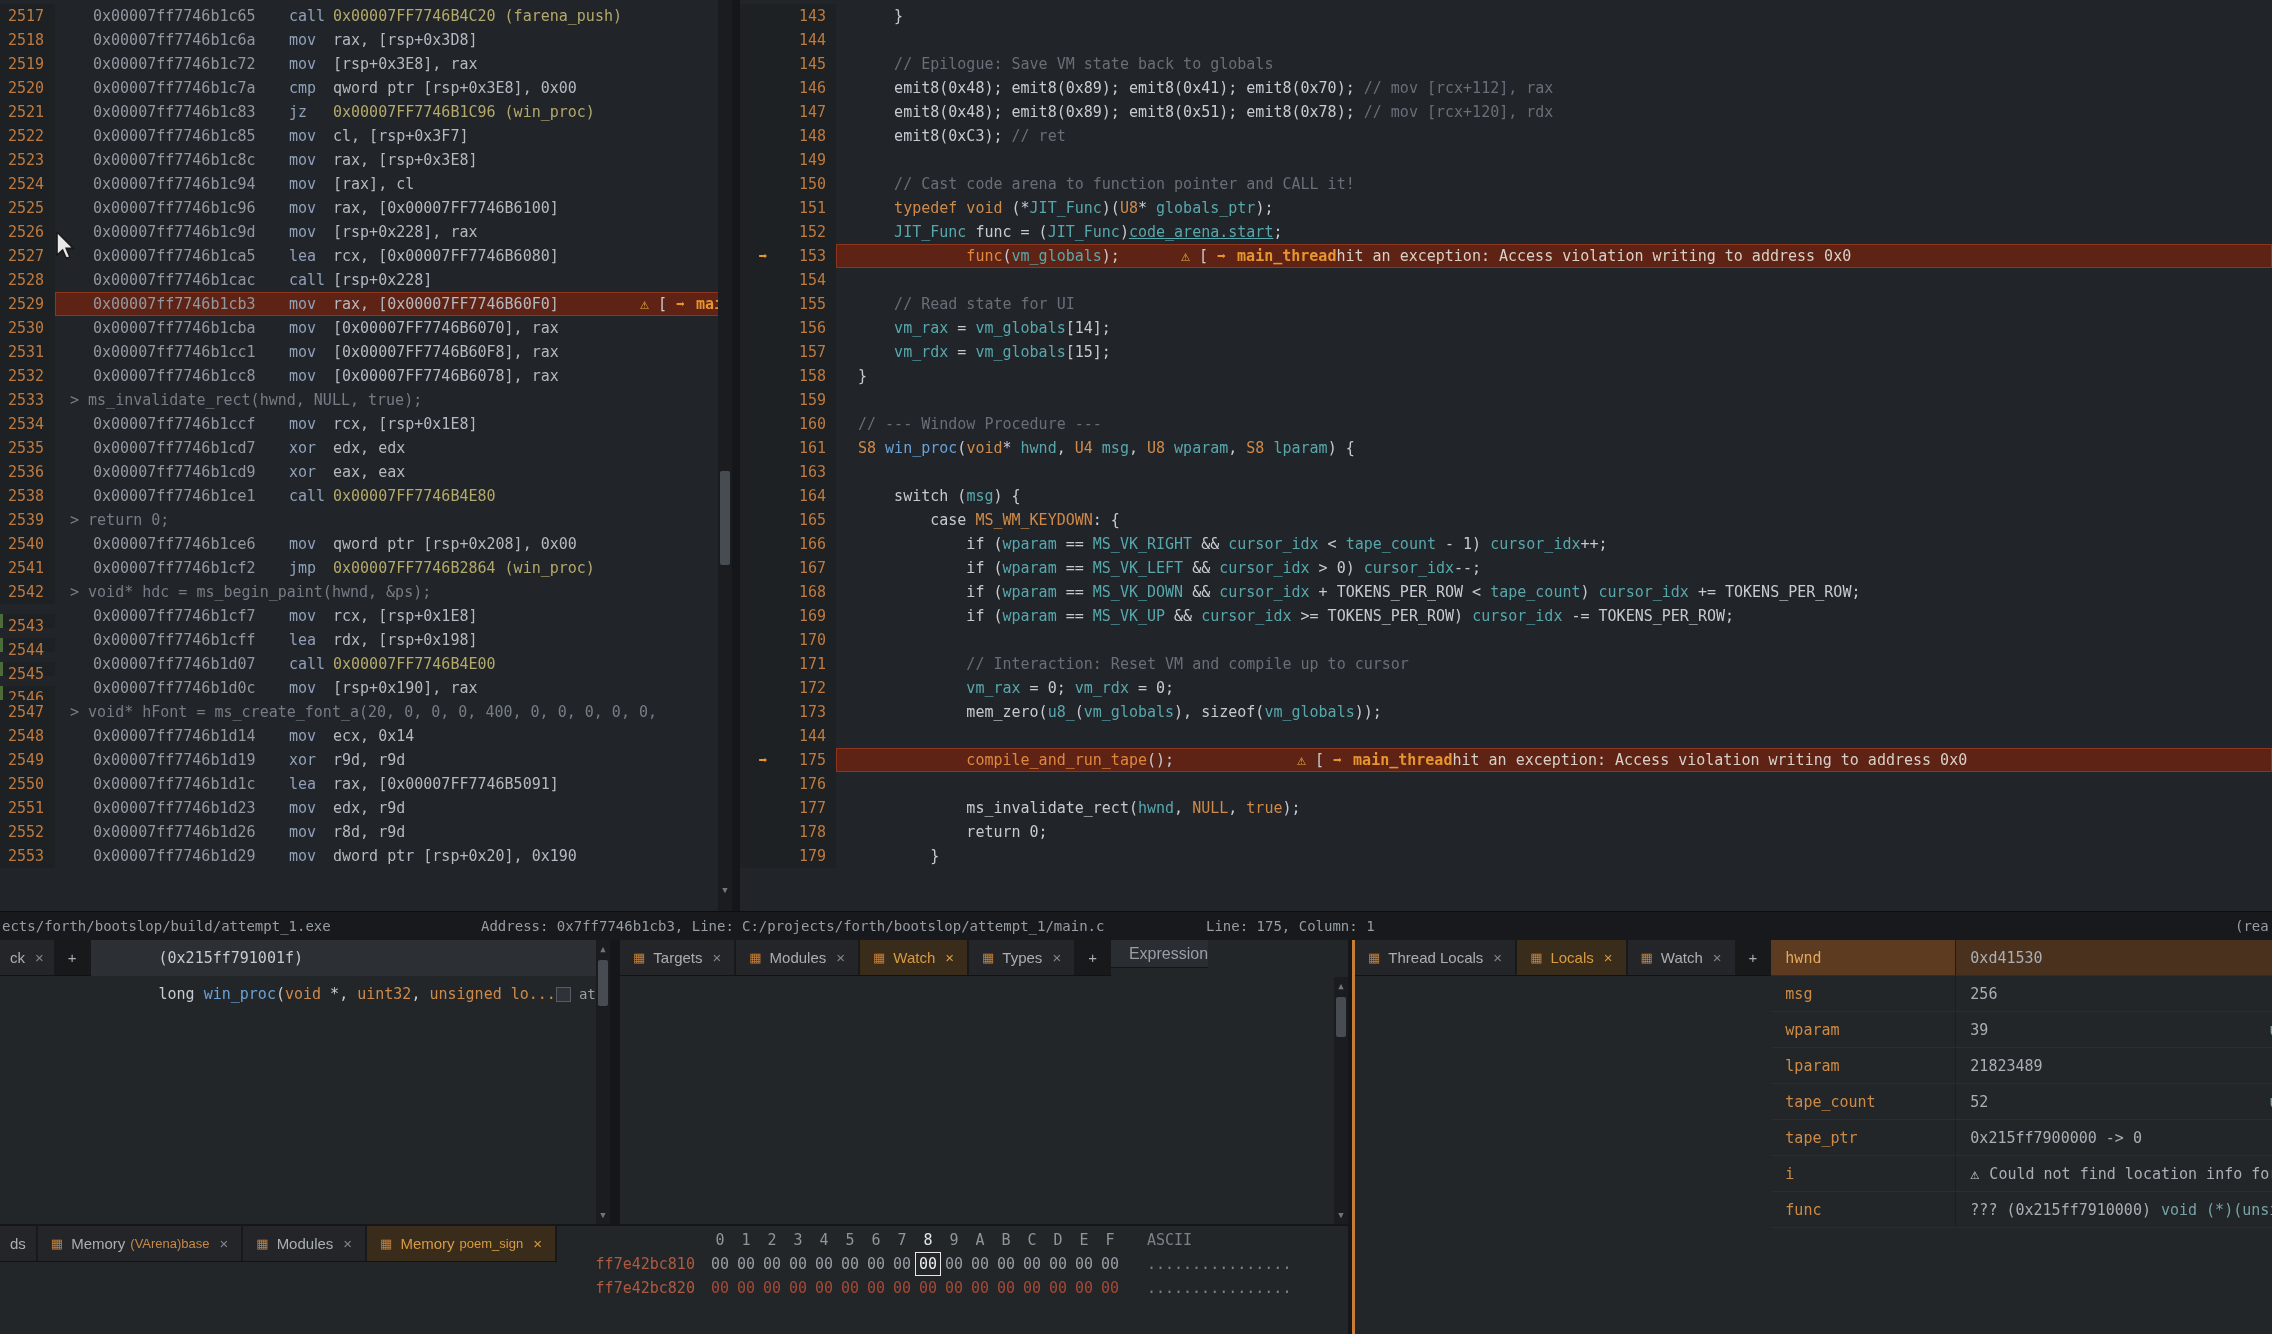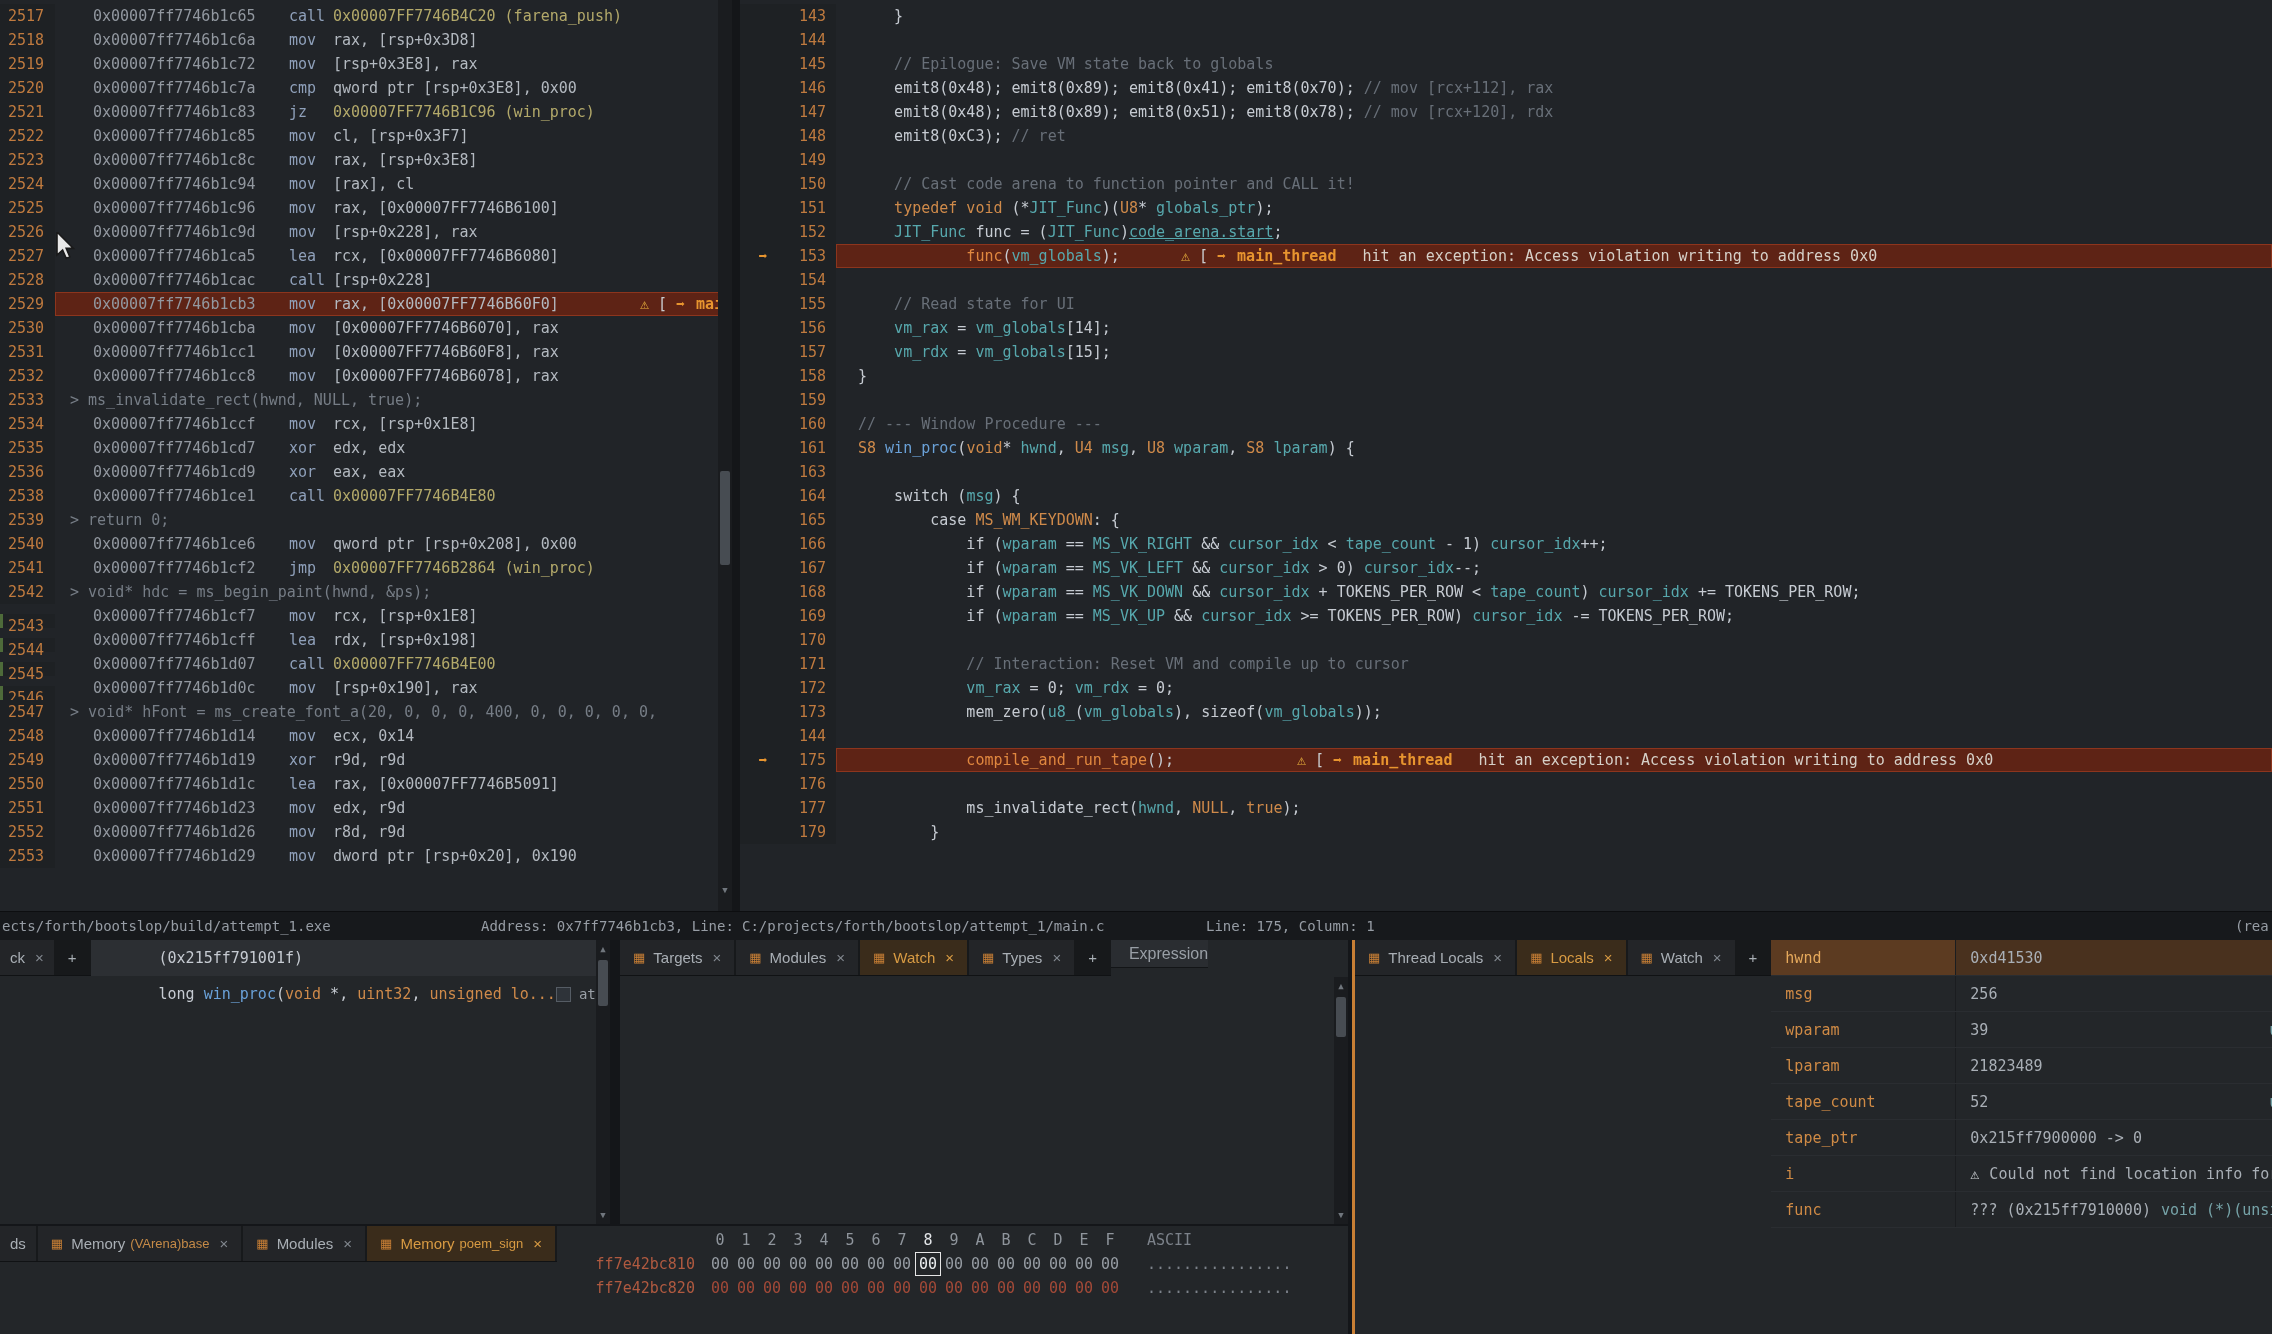--- a/index.html
+++ b/index.html
@@ -25,21 +25,21 @@
   .dz-src{margin-left:15px;color:#767d86;}
   .mark .ln{box-shadow:inset 3px 0 0 #4e6b3a;margin-top:10px;}
   .exc .dz-body,.exc .src-body{background:#5e2315;box-shadow:inset 0 0 0 1px #8d351d;}
   .sg-d{color:#c6cbd2}.sg-c{color:#686f78}.sg-k{color:#cf8a4a}.sg-v{color:#57a8ad}
   .sg-f{color:#6aa1d8}.sg-u{color:#57a8ad;text-decoration:underline}.sg-o{color:#e0873f}
   .exc-badge{position:absolute;top:0;height:24px;line-height:24px;white-space:nowrap;}
   .dz-badge{left:640px;width:84px;overflow:hidden;}
   .bw{color:#e8b03c;margin-right:9px}
   .bb{color:#c9cccf;margin-right:9px}
   .ba{color:#e8952f;margin-right:11px}
-  .bt{color:#e8952f;font-weight:bold;margin-right:26px}
+  .bt{color:#e8952f;font-weight:bold;}
   .bm{color:#d6d0c8}
   
   .sb{position:absolute;right:0;width:14px;background:#1a1c1f;}
   .sb-full{top:0;height:100%;}
   .sb-thumb{position:absolute;left:2px;width:10px;background:#474c52;border-radius:2px;}
   .sb-arrow{position:absolute;left:0;width:14px;height:18px;color:#70767d;font-size:9px;text-align:center;line-height:18px;}
   
   .statusbar{display:flex;height:29px;background:#17191c;border-top:1px solid #0d0e10;font-size:14px;color:#979da5;}
   .status-left{position:relative;width:732px;overflow:hidden;flex:none;}
   .status-right{position:relative;flex:1;overflow:hidden;}
@@ -179,20 +179,21 @@
           <div class="src-row"><span class="src-gutter"></span><span class="ln src-ln">168</span><div class="src-body"><span class="sg-d">            if (</span><span class="sg-v">wparam</span><span class="sg-d"> == </span><span class="sg-v">MS_VK_DOWN</span><span class="sg-d"> &amp;&amp; </span><span class="sg-v">cursor_idx</span><span class="sg-d"> + TOKENS_PER_ROW &lt; </span><span class="sg-v">tape_count</span><span class="sg-d">) </span><span class="sg-v">cursor_idx</span><span class="sg-d"> += TOKENS_PER_ROW;</span></div></div>
           <div class="src-row"><span class="src-gutter"></span><span class="ln src-ln">169</span><div class="src-body"><span class="sg-d">            if (</span><span class="sg-v">wparam</span><span class="sg-d"> == </span><span class="sg-v">MS_VK_UP</span><span class="sg-d"> &amp;&amp; </span><span class="sg-v">cursor_idx</span><span class="sg-d"> &gt;= TOKENS_PER_ROW) </span><span class="sg-v">cursor_idx</span><span class="sg-d"> -= TOKENS_PER_ROW;</span></div></div>
           <div class="src-row"><span class="src-gutter"></span><span class="ln src-ln">170</span><div class="src-body"></div></div>
           <div class="src-row"><span class="src-gutter"></span><span class="ln src-ln">171</span><div class="src-body"><span class="sg-c">            // Interaction: Reset VM and compile up to cursor</span></div></div>
           <div class="src-row"><span class="src-gutter"></span><span class="ln src-ln">172</span><div class="src-body"><span class="sg-v">            vm_rax</span><span class="sg-d"> = 0; </span><span class="sg-v">vm_rdx</span><span class="sg-d"> = 0;</span></div></div>
           <div class="src-row"><span class="src-gutter"></span><span class="ln src-ln">173</span><div class="src-body"><span class="sg-d">            mem_zero(</span><span class="sg-v">u8_</span><span class="sg-d">(</span><span class="sg-v">vm_globals</span><span class="sg-d">), sizeof(</span><span class="sg-v">vm_globals</span><span class="sg-d">));</span></div></div>
           <div class="src-row"><span class="src-gutter"></span><span class="ln src-ln">144</span><div class="src-body"></div></div>
           <div class="src-row exc"><span class="src-gutter">➡</span><span class="ln src-ln">175</span><div class="src-body"><span class="sg-o">            compile_and_run_tape</span><span class="sg-d">();</span></div><span class="exc-badge src-badge" style="left: 557px;"><span class="bw">⚠</span><span class="bb">[</span><span class="ba">➡</span><span class="bt">main_thread</span><span class="bm">hit an exception: Access violation writing to address 0x0</span></span></div>
           <div class="src-row"><span class="src-gutter"></span><span class="ln src-ln">176</span><div class="src-body"></div></div>
           <div class="src-row"><span class="src-gutter"></span><span class="ln src-ln">177</span><div class="src-body"><span class="sg-d">            ms_invalidate_rect(</span><span class="sg-v">hwnd</span><span class="sg-d">, </span><span class="sg-k">NULL</span><span class="sg-d">, </span><span class="sg-k">true</span><span class="sg-d">);</span></div></div>
+          <div class="src-row"><span class="src-gutter"></span><span class="ln src-ln">178</span><div class="src-body"><span class="sg-d">            return 0;</span></div></div>
           <div class="src-row"><span class="src-gutter"></span><span class="ln src-ln">179</span><div class="src-body"><span class="sg-d">        }</span></div></div>
         </div>
     </div>
   </div>
 
   <div class="statusbar">
     <div class="status-left">
       <span style="left:2px">ects/forth/bootslop/build/attempt_1.exe</span>
       <span style="left:481px">Address: 0x7ff7746b1cb3, Line:</span>
     </div>

